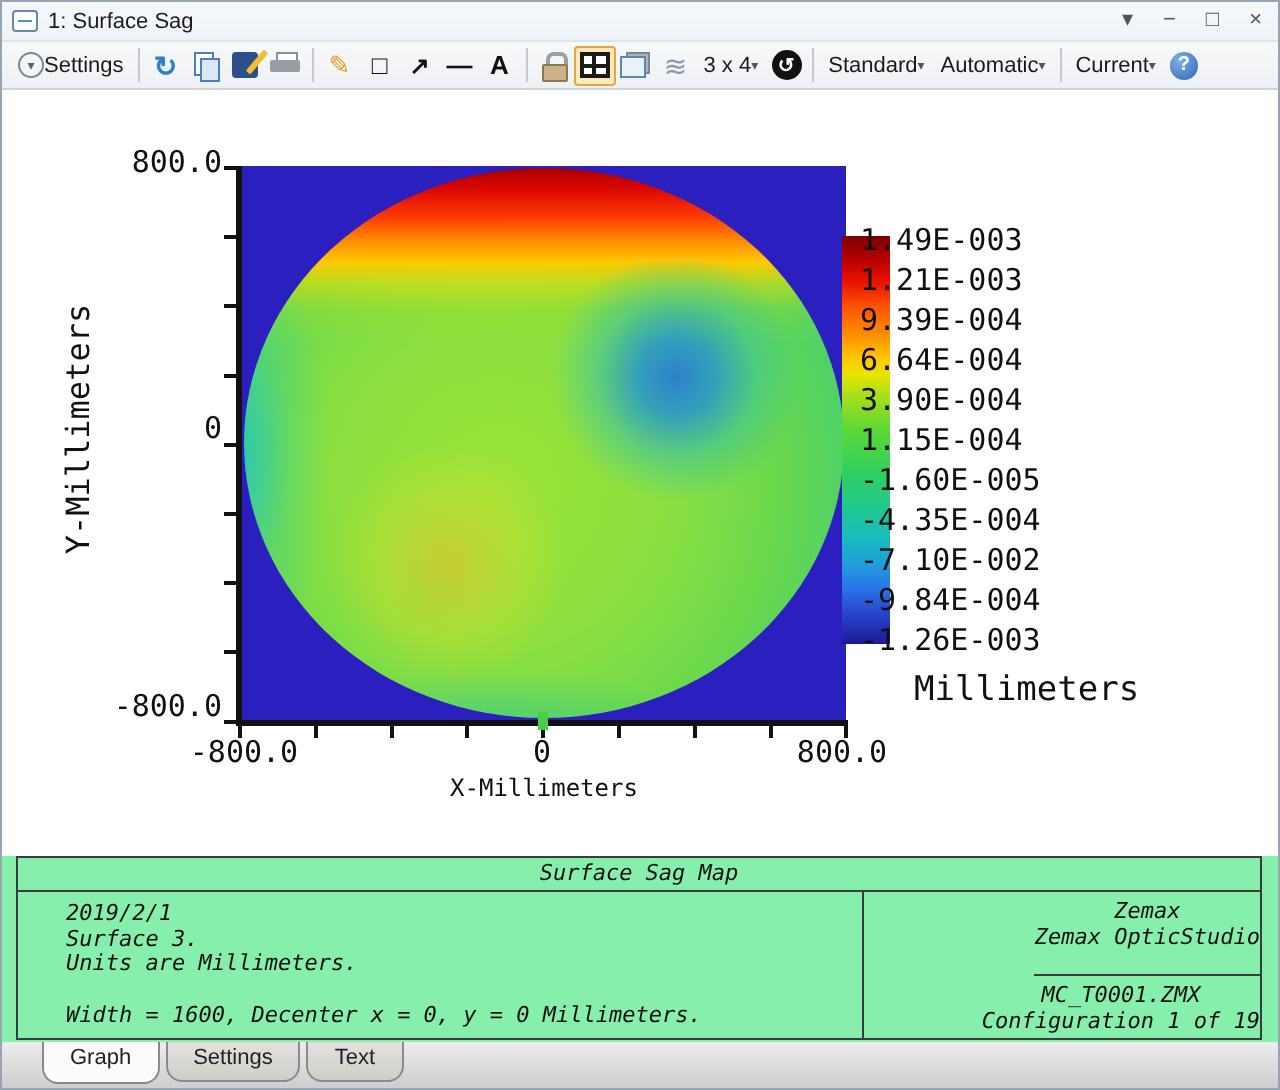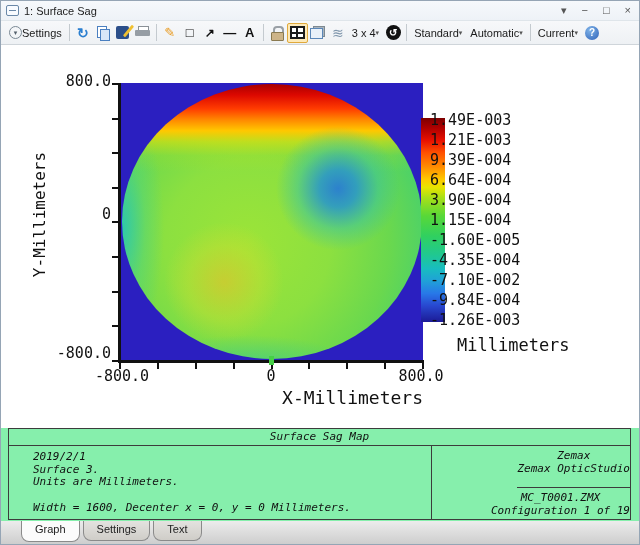--- a/index.html
+++ b/index.html
@@ -46,21 +46,21 @@
   .glyph-layers { color:#8097ad; font-size:14px; }
   .icon-reset { width:15px; height:15px; border-radius:50%; background:#111; color:#fff; display:flex; align-items:center; justify-content:center; font-size:10px; font-weight:bold; }
   .dd { font-size:7px; color:#555; }
   .icon-help { width:14px; height:14px; border-radius:50%; background:radial-gradient(circle at 35% 30%, #7fb3e8, #2f62b8); color:#fff; font-size:10px; font-weight:bold; display:flex; align-items:center; justify-content:center; }
 
   
   .plot-area { position:relative; height:383px; background:#fff; flex:none; font-family:"DejaVu Sans Mono", monospace; color:#111; }
   .y-axis-title { position:absolute; left:-52px; top:160px; width:180px; text-align:center; font-size:16px; transform:rotate(-90deg); }
   .ytick { position:absolute; left:50px; width:60px; text-align:right; font-size:15px; line-height:16px; }
   .xtick { position:absolute; width:72px; text-align:center; font-size:15px; top:322px; }
-  .x-axis-title { position:absolute; left:120px; top:342px; width:302px; text-align:right; font-size:18px; }
+  .x-axis-title { position:absolute; left:120px; top:342px; width:302px; text-align:center; font-size:12px; }
   .plot-square { position:absolute; left:120px; top:38px; width:302px; height:277px; background:#2b1fc0; overflow:hidden; }
   .sag-circle { position:absolute; left:1px; top:1px; width:300px; height:275px; border-radius:50%;
     background:
       radial-gradient(circle 62px at 72% 38%, rgba(40,124,212,0.95) 0%, rgba(38,148,208,0.85) 30%, rgba(44,190,180,0.45) 65%, rgba(70,210,120,0) 100%),
       linear-gradient(to bottom, #a80000 0%, #dc0800 4%, #ff3c00 9%, #ff8800 13%, #ffc800 17%, rgba(240,224,0,0.55) 21%, rgba(190,225,20,0.2) 26%, rgba(160,224,32,0) 32%),
       radial-gradient(circle 80px at 34% 72%, rgba(248,186,40,0.5) 0%, rgba(238,218,40,0.25) 45%, rgba(200,224,60,0) 75%),
       radial-gradient(ellipse 42px 130px at 0% 52%, rgba(34,198,188,0.85) 0%, rgba(60,210,150,0.35) 55%, rgba(100,220,100,0) 100%),
       radial-gradient(ellipse 150px 42px at 42% 102%, rgba(40,198,160,0.55) 0%, rgba(80,215,110,0) 70%),
       radial-gradient(circle at 42% 58%, #9ce438 0%, #8ce040 35%, #6ad84e 60%, #46d06e 80%, #2ec492 100%);
   }

